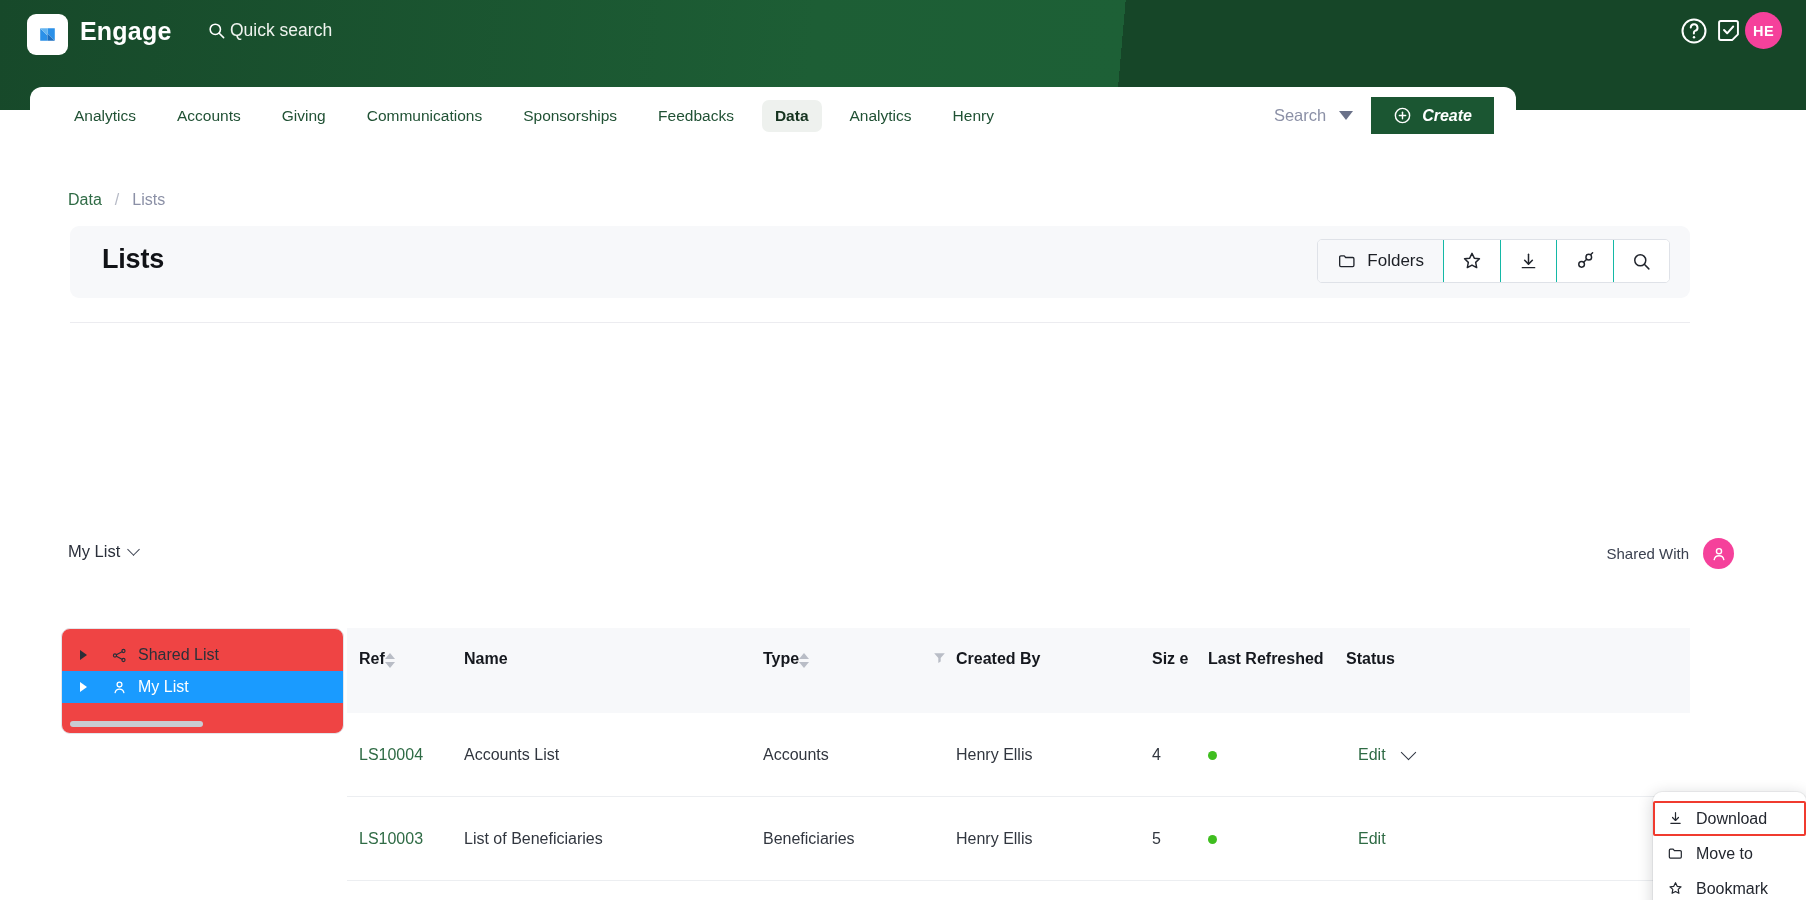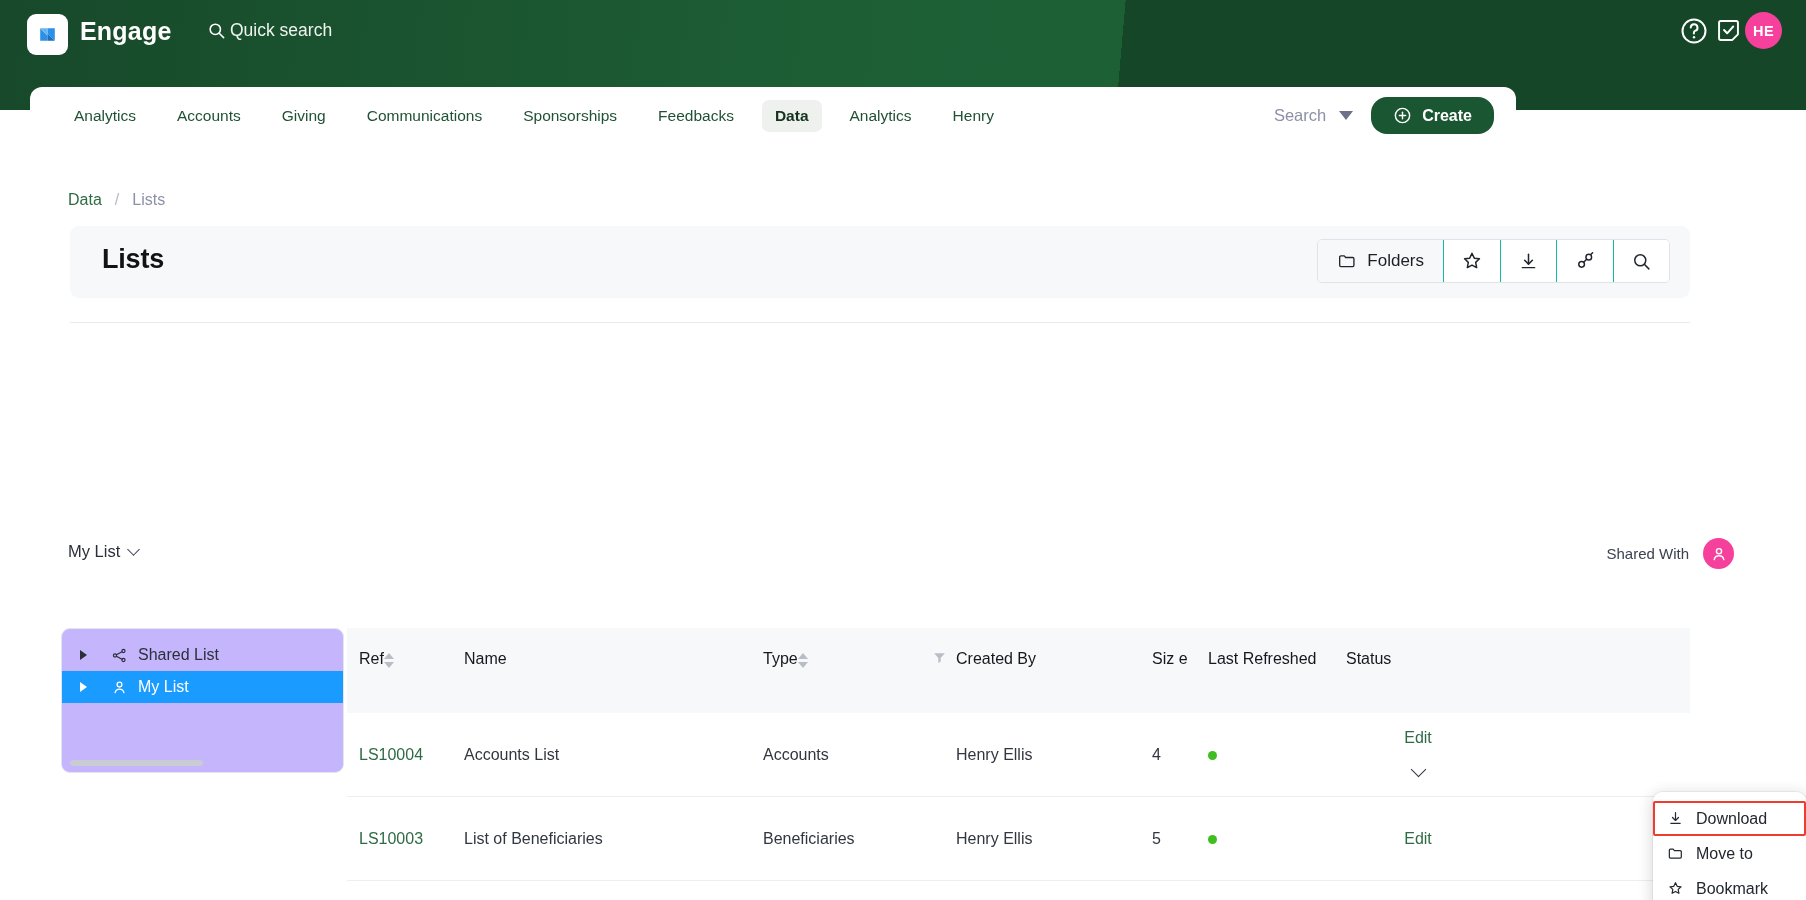--- a/index.html
+++ b/index.html
@@ -51,23 +51,23 @@
   .navlink {
     font-size:15.5px; color:#205134; padding:7px 13px; border-radius:7px;
     cursor:pointer; white-space:nowrap; margin-right:15px;
   }
   .navlink.active { background:#eef1ee; font-weight:700; color:#15331f; }
   .nav-right { position:absolute; right:22px; top:10px; display:flex; align-items:center; gap:18px; }
   .search-dd { display:flex; align-items:center; gap:13px; color:#8b90a6; font-size:16.5px; cursor:pointer; }
   .caret-down { width:0;height:0;border-left:7px solid transparent;border-right:7px solid transparent;border-top:9px solid #6a7189; }
   .create-btn {
     display:flex; align-items:center; gap:10px;
-    background:#1b5632; color:#fff; border:none; border-radius:16px;
+    background:#1b5632; color:#fff; border:none; border-radius:0;
     padding:0 22px; height:37px; font-size:16px; font-weight:700;
-    font-family:"Liberation Sans",sans-serif; cursor:pointer;
+    font-family:"Liberation Sans",sans-serif; cursor:pointer;font-style:italic;
   }
 
   
   .body-area { position:absolute; left:0; top:144px; width:1806px; height:756px; background:#fff; }
   .breadcrumb { position:absolute; left:68px; top:47px; display:flex; align-items:center; gap:13px; font-size:16px; }
   .bc-link { color:#2f6b45; cursor:pointer; }
   .bc-sep { color:#b6bac6; }
   .bc-current { color:#8b90a6; }
 
   .title-bar {
@@ -93,36 +93,36 @@
 
   .listfilter { position:absolute; left:68px; top:398px; }
   .mylist-dd { display:flex; align-items:center; gap:9px; font-size:16.5px; color:#2a2f3a; cursor:pointer; }
   .chev { width:9px; height:9px; border-right:1.6px solid #3b4150; border-bottom:1.6px solid #3b4150; transform:rotate(45deg); margin-bottom:4px; }
   .sharedwith { position:absolute; right:72px; top:394px; display:flex; align-items:center; gap:14px; }
   .sw-label { font-size:15px; color:#3b4150; }
   .sw-avatar { width:31px; height:31px; border-radius:50%; background:#f5419b; display:flex; align-items:center; justify-content:center; }
 
   
   .tree {
-    position:absolute; left:61px; top:484px; width:283px; height:145px;
-    background:#c4b5fd; border:1px solid #e3e6eb; border-radius:9px; padding-top:10px; overflow:hidden;
+    position:absolute; left:61px; top:484px; width:283px; height:106px;
+    background:#ef4444; border:1px solid #e3e6eb; border-radius:9px; padding-top:10px; overflow:hidden;
   }
   .tree-row { display:flex; align-items:center; height:32px; padding-left:18px; gap:0; cursor:pointer; }
   .tree-row.selected { background:#1a9bff; }
   .tri { width:0;height:0;border-top:5px solid transparent;border-bottom:5px solid transparent;border-left:7px solid #2b2f38; margin-right:22px; }
   .tree-row.selected .tri { border-left-color:#ffffff; }
   .tree-ico { width:20px; display:flex; align-items:center; justify-content:center; margin-right:9px; }
   .tree-label { font-size:16px; color:#2b3039; }
   .tree-row.selected .tree-label { color:#fff; }
   .tree-scroll { position:absolute; left:8px; bottom:6px; width:133px; height:6px; border-radius:4px; background:#c9ccd3; }
 
   
   .table { position:absolute; left:347px; top:484px; width:1343px; }
   .thead { background:#f7f8fa; display:flex; align-items:flex-start; height:85px; padding-top:22px; }
-  .th { font-size:16px; font-weight:400; color:#15181e; display:flex; align-items:flex-start; }
+  .th { font-size:16px; font-weight:700; color:#15181e; display:flex; align-items:flex-start; }
   .sorter { display:inline-flex; flex-direction:column; gap:3px; margin-top:3px; }
   .sorter i { width:0;height:0;border-left:5px solid transparent;border-right:5px solid transparent; display:block; }
   .sorter i.up { border-bottom:6px solid #b9bdc6; }
   .sorter i.dn { border-top:6px solid #b9bdc6; }
   .trow { display:flex; align-items:center; min-height:84px; border-bottom:1px solid #eceef1; background:#fff; }
   .td { font-size:16px; color:#31363f; }
   .td.ref { color:#2f6b45; cursor:pointer; }
   .td.date { line-height:25px; }
   .dot { width:9px; height:9px; border-radius:50%; background:#3fbe1f; display:inline-block; }
   .edit { font-size:16px; color:#2f6b45; cursor:pointer; }
@@ -130,21 +130,21 @@
 
   
   .c-ref    { width:117px; padding-left:12px; }
   .c-name   { width:299px; }
   .c-type   { width:160px; }
   .c-filt   { width:33px; display:flex; justify-content:center; }
   .c-by     { width:196px; }
   .c-size   { width:56px; }
   .c-last   { width:138px; }
   .c-status { width:150px; }
-  .c-act    { width:120px; display:flex; align-items:center; gap:17px;flex-direction:column; }
+  .c-act    { width:120px; display:flex; align-items:center; gap:17px; }
 
   
   .menu {
     position:absolute; left:1653px; top:648px; width:153px;
     background:#fff; border-radius:9px;
     box-shadow:0 3px 16px rgba(20,24,35,.20), 0 0 0 1px rgba(20,24,35,.05);
     padding:9px 0 10px 0;
   }
   .menu-item { display:flex; align-items:center; gap:12px; height:35px; padding-left:14px; font-size:16px; color:#23272f; cursor:pointer; }
   .menu-item.highlight { outline:2px solid #f03b2f; outline-offset:-2px; border-radius:2px; }

